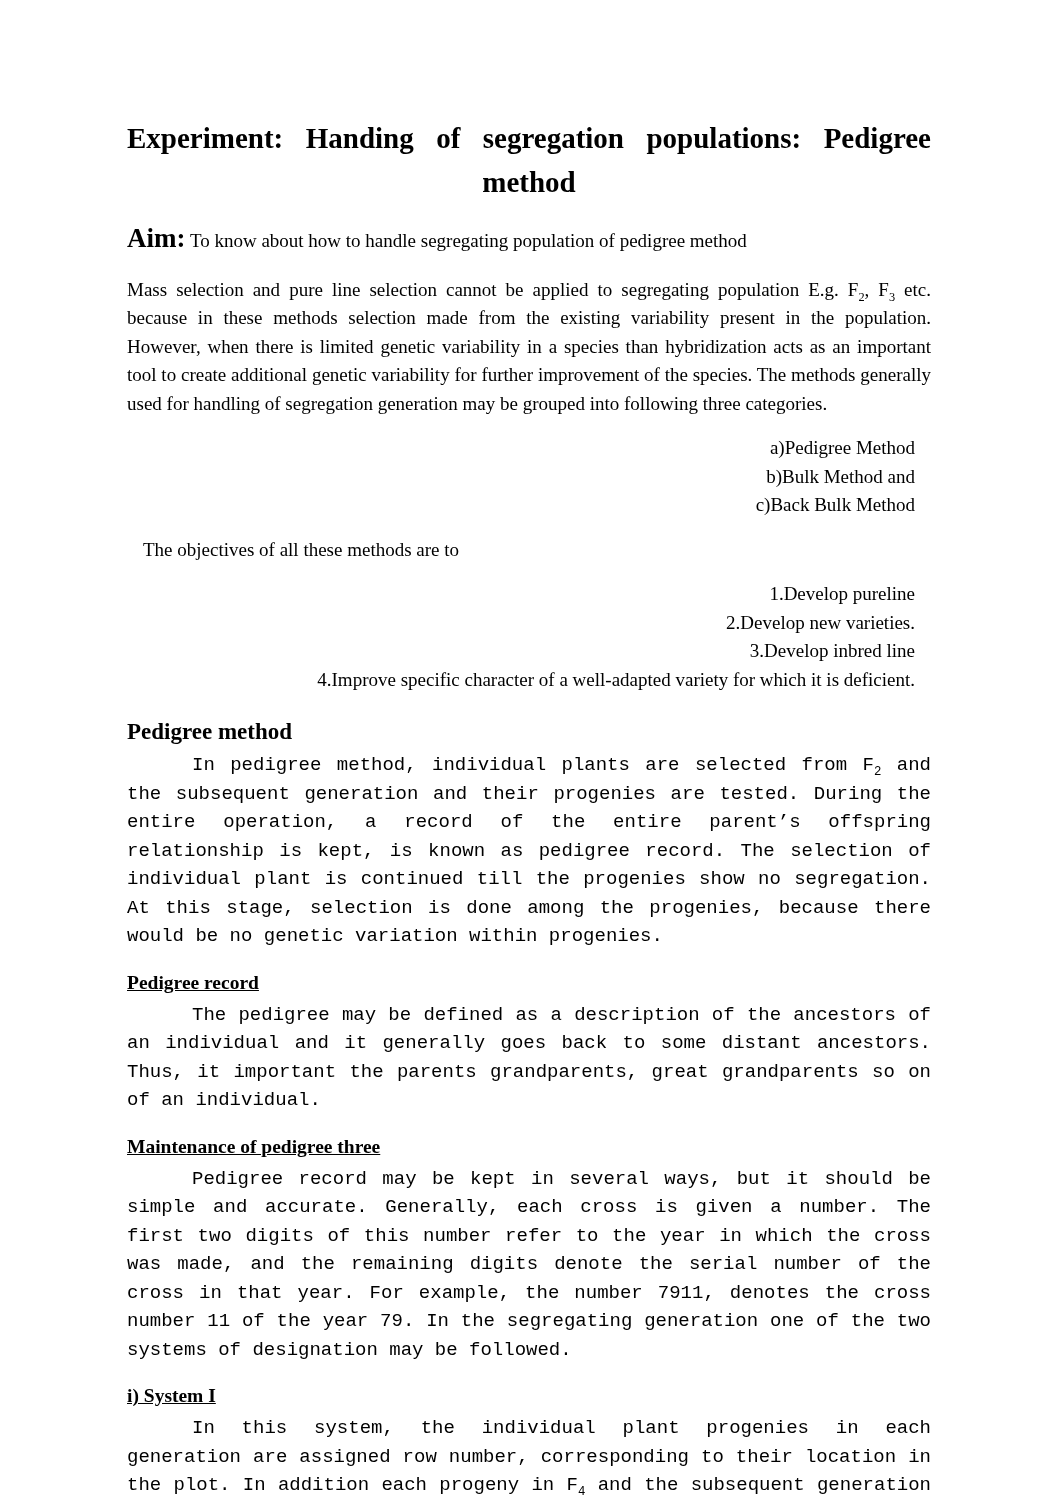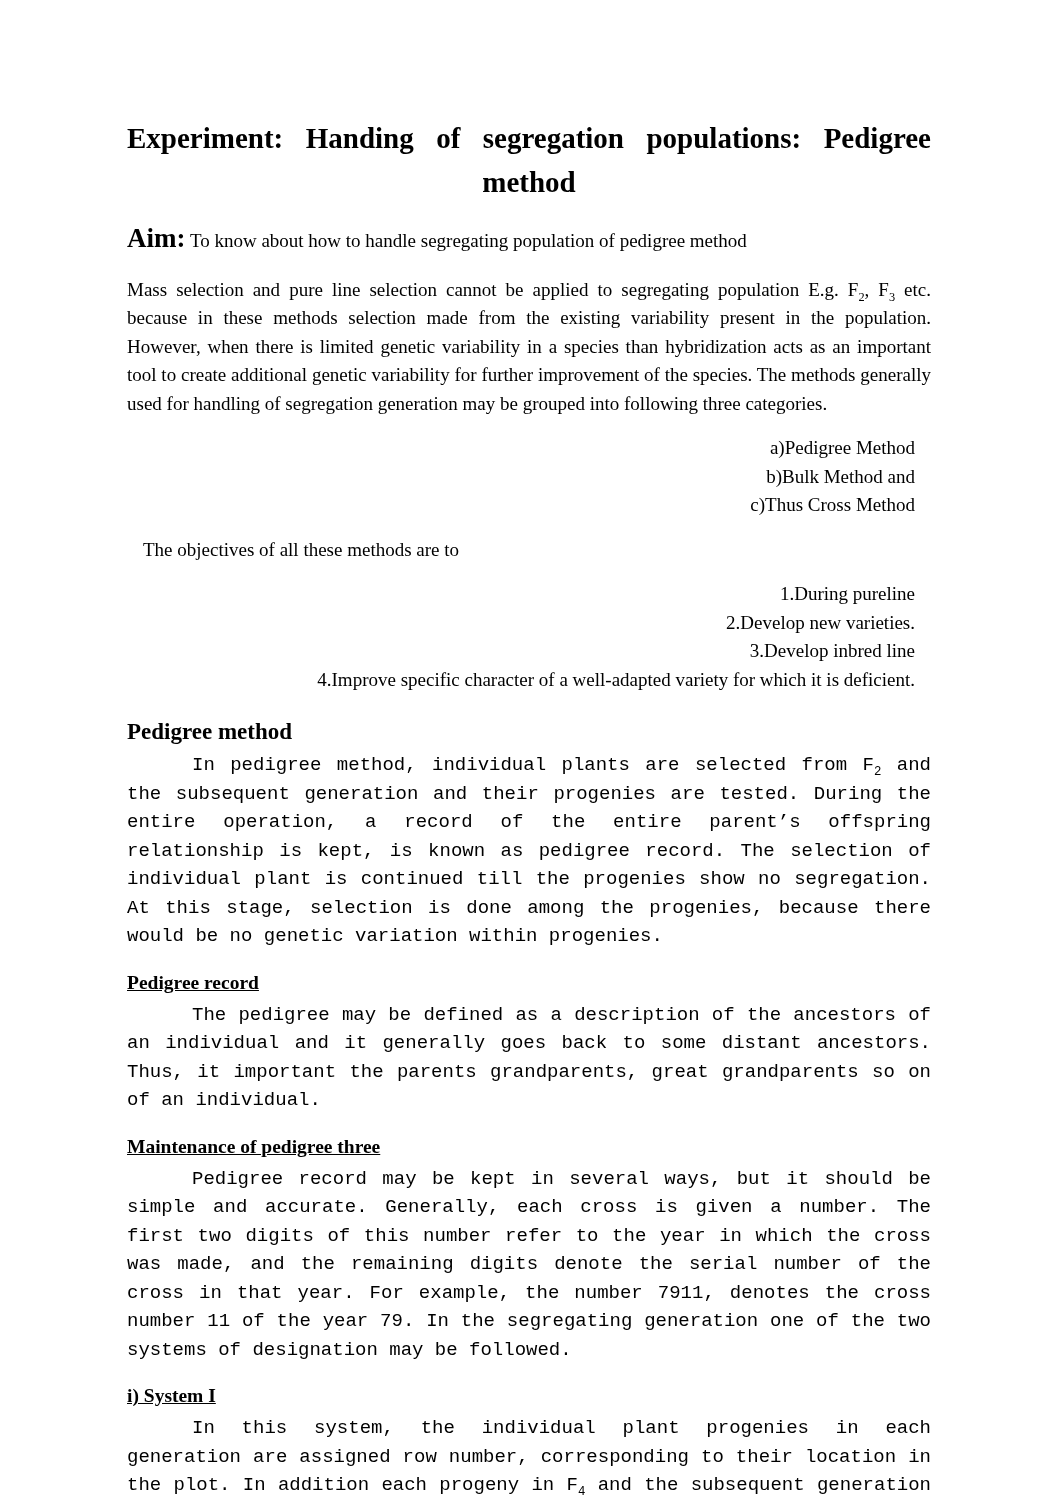--- a/index.html
+++ b/index.html
@@ -85,27 +85,27 @@
 
   <h1 class="doc-title">Experiment: Handing of segregation populations: Pedigree method</h1>
 
   <p class="aim-line"><span class="aim-label">Aim:</span><span> To know about how to handle segregating population of pedigree method</span></p>
 
   <p class="para">Mass selection and pure line selection cannot be applied to segregating population E.g. F<sub>2</sub>, F<sub>3</sub> etc. because in these methods selection made from the existing variability present in the population. However, when there is limited genetic variability in a species than hybridization acts as an important tool to create additional genetic variability for further improvement of the species. The methods generally used for handling of segregation generation may be grouped into following three categories.</p>
 
   <div class="list-block">
     <div class="list-item"><span class="list-marker">a)</span><span>Pedigree Method</span></div>
     <div class="list-item"><span class="list-marker">b)</span><span>Bulk Method and</span></div>
-    <div class="list-item"><span class="list-marker">c)</span><span>Thus Cross Method</span></div>
+    <div class="list-item"><span class="list-marker">c)</span><span>Back Bulk Method</span></div>
   </div>
 
   <p class="objectives-lead">The objectives of all these methods are to</p>
 
   <div class="list-block">
-    <div class="list-item"><span class="list-marker">1.</span><span>During pureline</span></div>
+    <div class="list-item"><span class="list-marker">1.</span><span>Develop pureline</span></div>
     <div class="list-item"><span class="list-marker">2.</span><span>Develop new varieties.</span></div>
     <div class="list-item"><span class="list-marker">3.</span><span>Develop inbred line</span></div>
     <div class="list-item"><span class="list-marker">4.</span><span>Improve specific character of a well-adapted variety for which it is deficient.</span></div>
   </div>
 
   <div>
     <h2 class="sec-heading-lg">Pedigree method</h2>
     <p class="para-indent">In pedigree method, individual plants are selected from F<sub>2</sub> and the subsequent generation and their progenies are tested. During the entire operation, a record of the entire parent’s offspring relationship is kept, is known as pedigree record. The selection of individual plant is continued till the progenies show no segregation. At this stage, selection is done among the progenies, because there would be no genetic variation within progenies.</p>
   </div>
 

